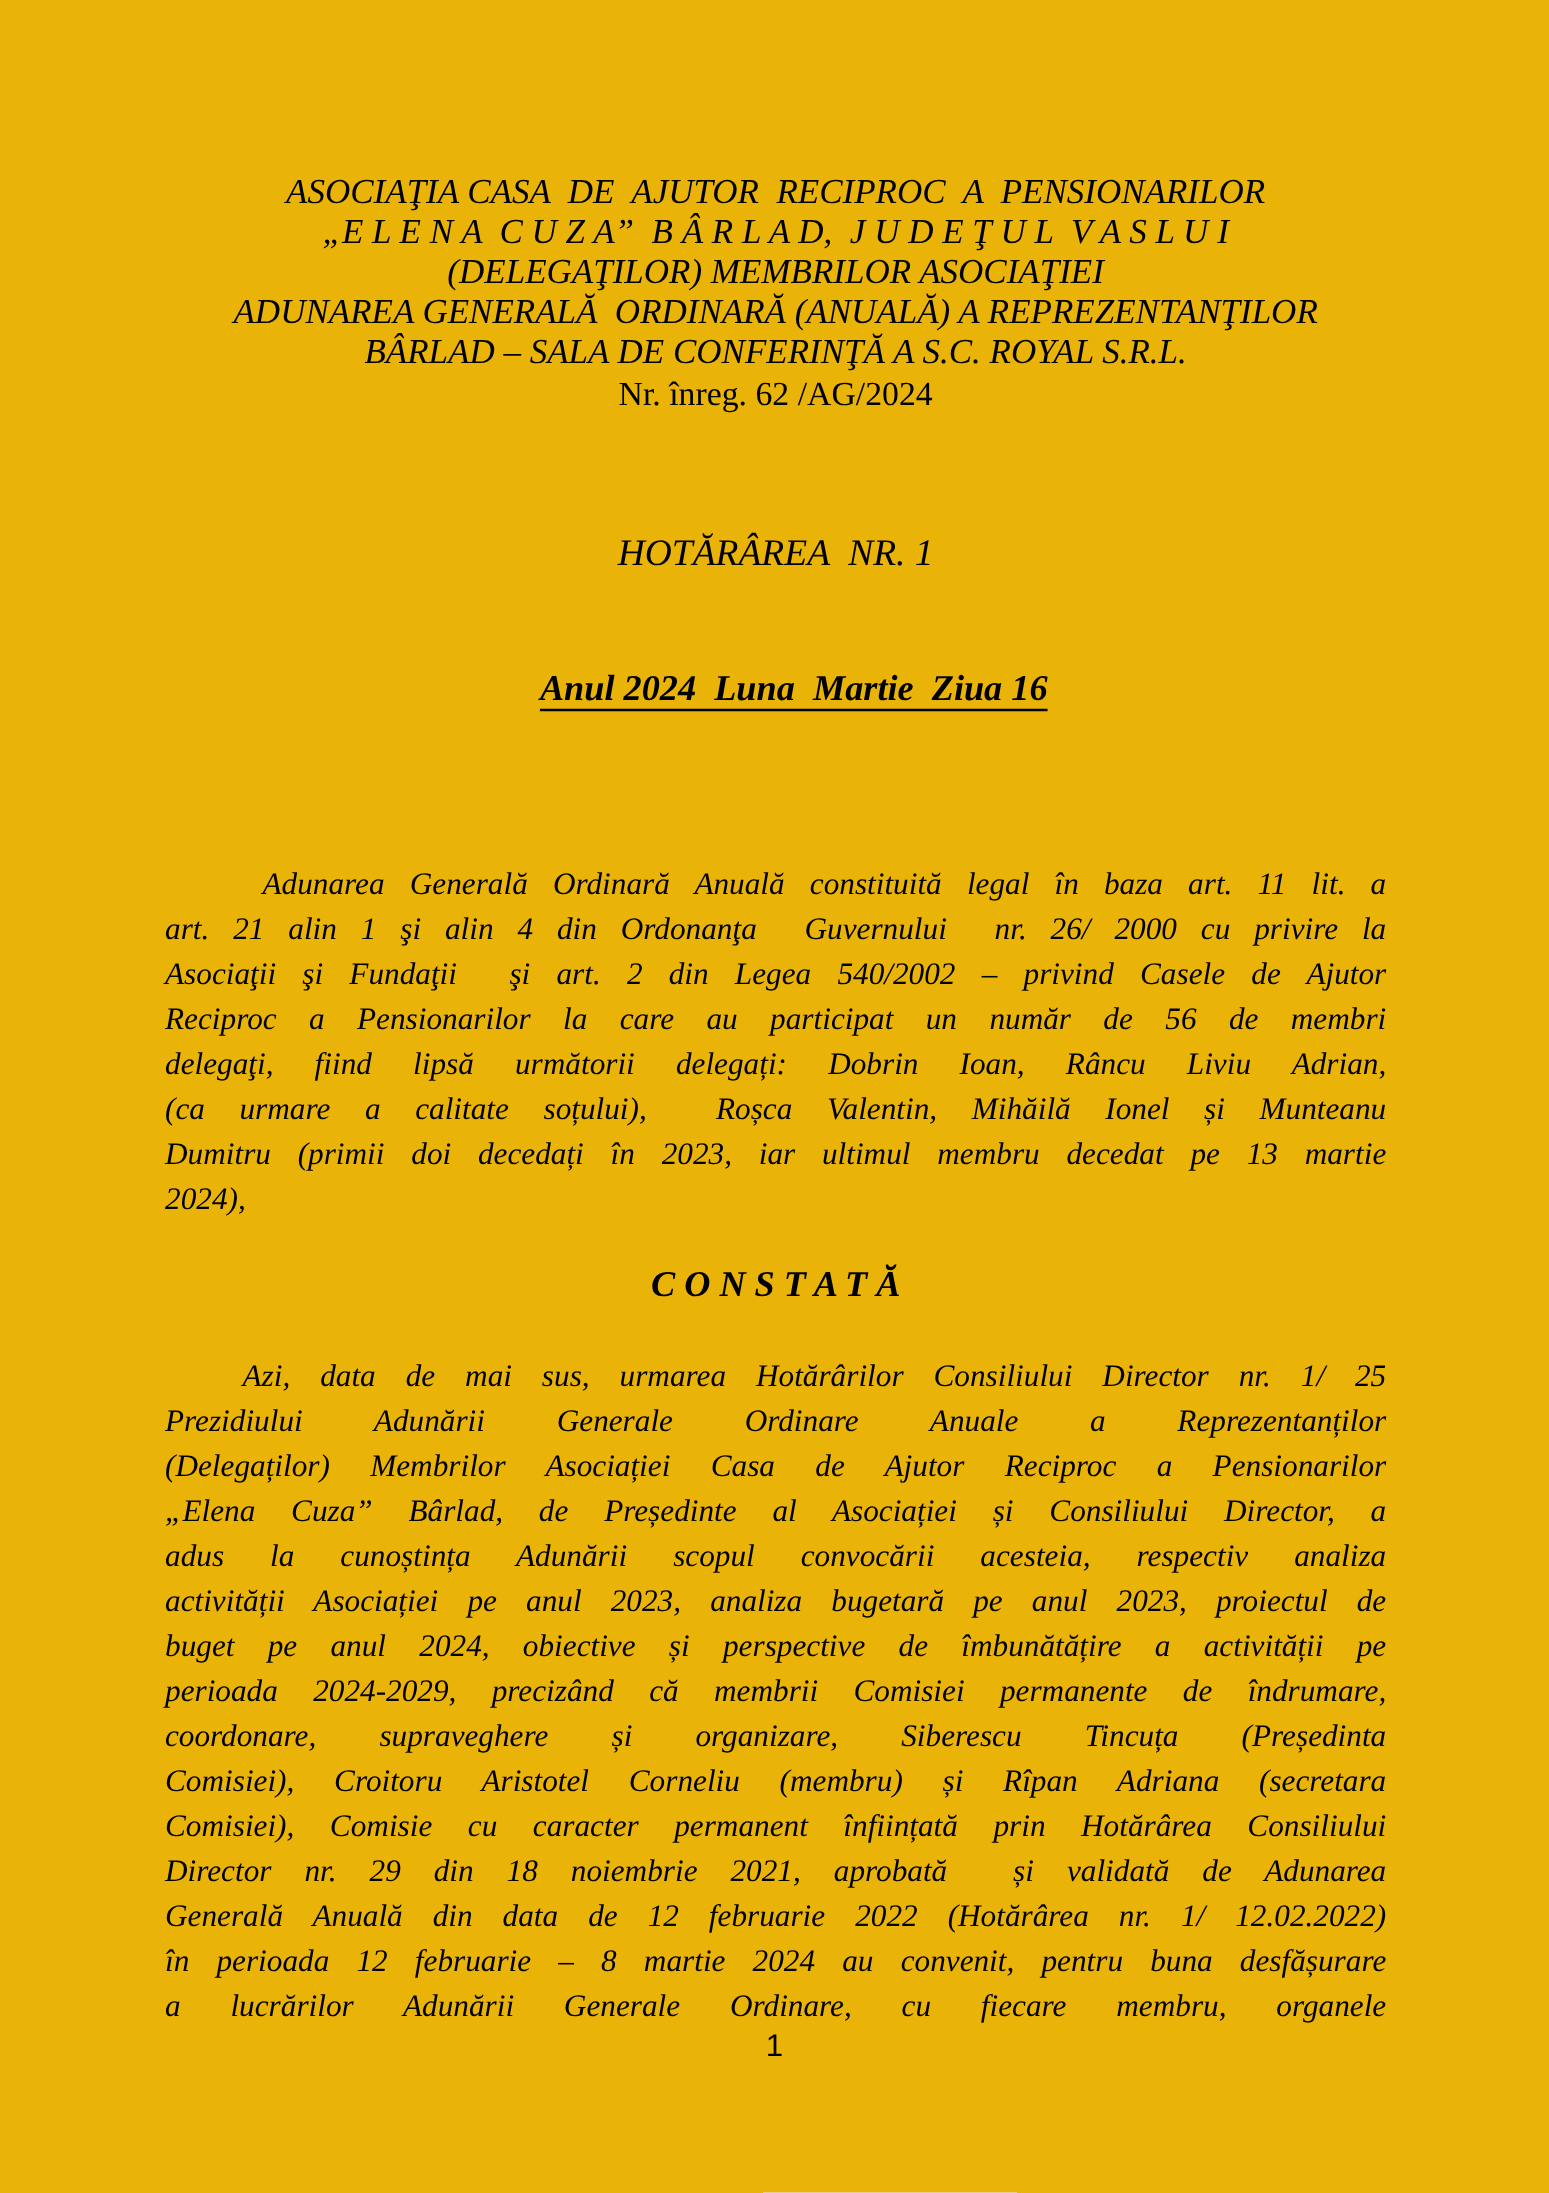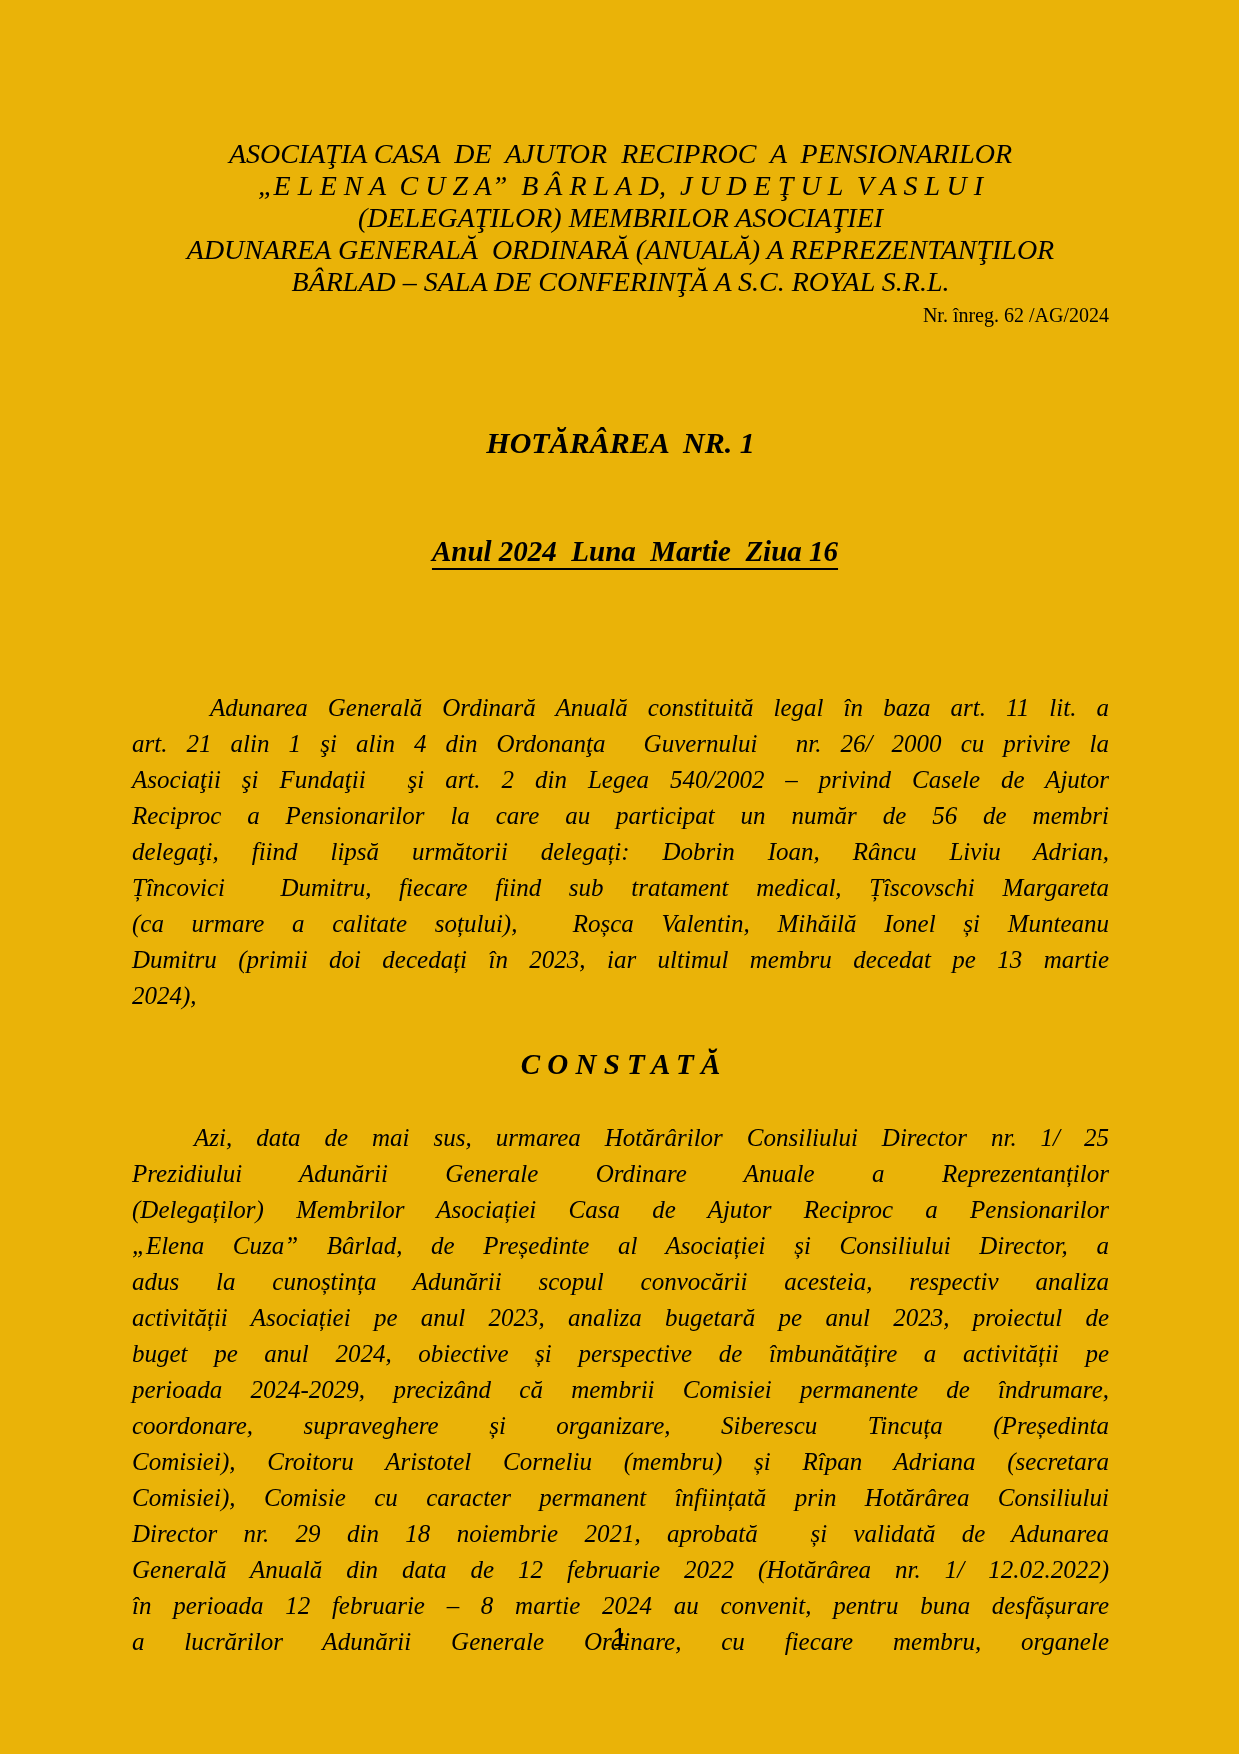--- a/index.html
+++ b/index.html
@@ -24,30 +24,30 @@
     font-style: italic;
     font-size: 28px;
     line-height: 32px;
   }
   .hdr .tline {
     text-align: center;
     white-space: pre-wrap;
   }
   .reg-line {
     font-style: normal;
-    font-size: 20px;
+    font-size: 27px;
     line-height: 34px;
-    text-align: right;
+    text-align: center;
     white-space: pre-wrap;
   }
   
   .doc-title {
     margin-top: 92px;
     font-style: italic;
-    font-weight: bold;
+    font-weight: normal;
     font-size: 30px;
     line-height: 38px;
     text-align: center;
     white-space: pre-wrap;
   }
   .doc-subtitle {
     margin-top: 32px;
     font-style: italic;
     font-weight: bold;
     font-size: 29px;
@@ -121,21 +121,20 @@
   <div class="doc-subtitle">
     <span>Anul 2024  Luna  Martie  Ziua 16</span>
   </div>
 
   <div class="para para1">
       <div class="tline">Adunarea Generală Ordinară Anuală constituită legal în baza art. 11 lit. a</div>
       <div class="tline">art. 21 alin 1 şi alin 4 din Ordonanţa  Guvernului  nr. 26/ 2000 cu privire la</div>
       <div class="tline">Asociaţii şi Fundaţii  şi art. 2 din Legea 540/2002 – privind Casele de Ajutor</div>
       <div class="tline">Reciproc a Pensionarilor la care au participat un număr de 56 de membri</div>
       <div class="tline">delegaţi, fiind lipsă următorii delegați: Dobrin Ioan, Râncu Liviu Adrian,</div>
-      <div class="tline">Țîncovici  Dumitru, fiecare fiind sub tratament medical, Țîscovschi Margareta</div>
       <div class="tline">(ca urmare a calitate soțului),  Roșca Valentin, Mihăilă Ionel și Munteanu</div>
       <div class="tline">Dumitru (primii doi decedați în 2023, iar ultimul membru decedat pe 13 martie</div>
       <div class="tline tline-endleft">2024),</div>
     </div>
 
   <div class="constata">C O N S T A T Ă</div>
 
   <div class="para para2">
       <div class="tline">Azi, data de mai sus, urmarea Hotărârilor Consiliului Director nr. 1/ 25</div>
       <div class="tline">Prezidiului  Adunării  Generale  Ordinare  Anuale  a  Reprezentanților</div>

